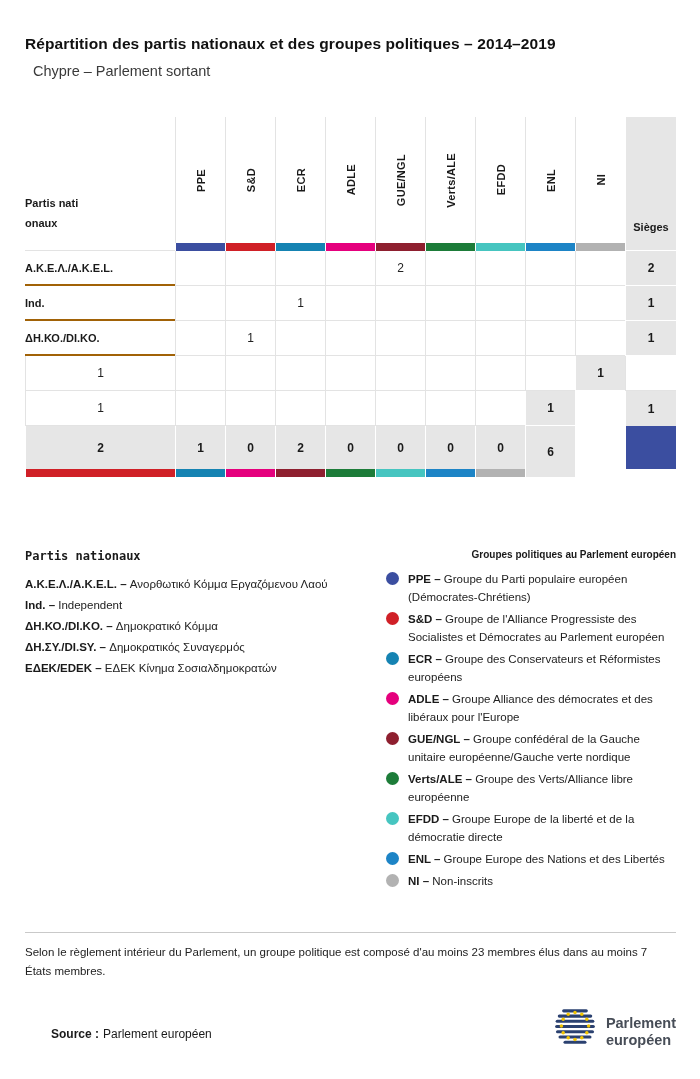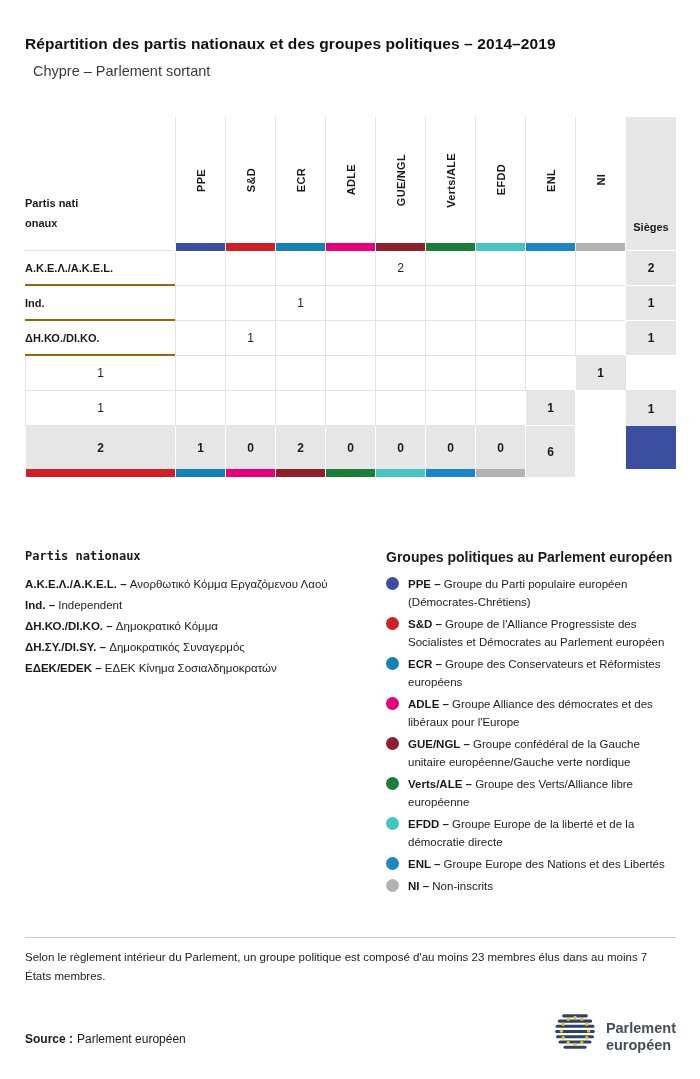--- a/index.html
+++ b/index.html
@@ -39,31 +39,31 @@
   .tot { background:#e6e6e6; font-size:12px; font-weight:700; display:flex; align-items:center; justify-content:center; border-left:1px solid #fff; }
   .stot { grid-row:span 2; background:#e6e6e6; font-size:12px; font-weight:700; display:flex; align-items:center; justify-content:center; border-left:1px solid #fff; }
 
   
   .legends { display:flex; margin-top:72px; width:651px; }
   .leg-left { width:361px; padding-right:24px; }
   .pl-title { font-family:"DejaVu Sans Mono", monospace; font-size:12px; font-weight:700; margin-bottom:15px; }
   .pl-item { font-size:11.5px; color:#222; margin-bottom:9px; }
   .pl-item b { font-weight:700; color:#1a1a1a;margin-top:9px; }
   .leg-right { width:290px; }
-  .gl-title { font-size:14px; font-weight:700; margin-bottom:10px; }
+  .gl-title { font-size:10px; font-weight:700; margin-bottom:10px;text-align:right; }
   .gl-item { display:flex; margin-bottom:4px; }
   .gl-text { font-size:11.5px; line-height:18px; color:#222; }
   .gl-text b { font-weight:700; color:#1a1a1a; }
   .dot { width:13px; height:13px; border-radius:50%; flex:0 0 13px; margin-right:9px; margin-top:2px; }
 
   
   .rule { border-top:1px solid #c9c9c9; margin-top:38px; width:651px; }
   .note { font-size:11.5px; line-height:19px; color:#222; margin-top:10px; width:651px; }
   .bottom { display:flex; justify-content:space-between; align-items:flex-end; margin-top:22px; width:651px; }
-  .source { font-size:12px; padding-bottom:8px; }
+  .source { font-size:12px; padding-bottom:8px;margin-left:26px; }
   .source b { font-weight:700; }
   .source span { margin-left:4px; }
   .logo { display:flex; align-items:flex-end; }
   .logo svg { display:block; }
   .logo-text { font-size:14.5px; font-weight:700; color:#474d57; line-height:17px; margin-left:8px; }
 </style>
 </head>
 <body>
 
 <div class="page">

